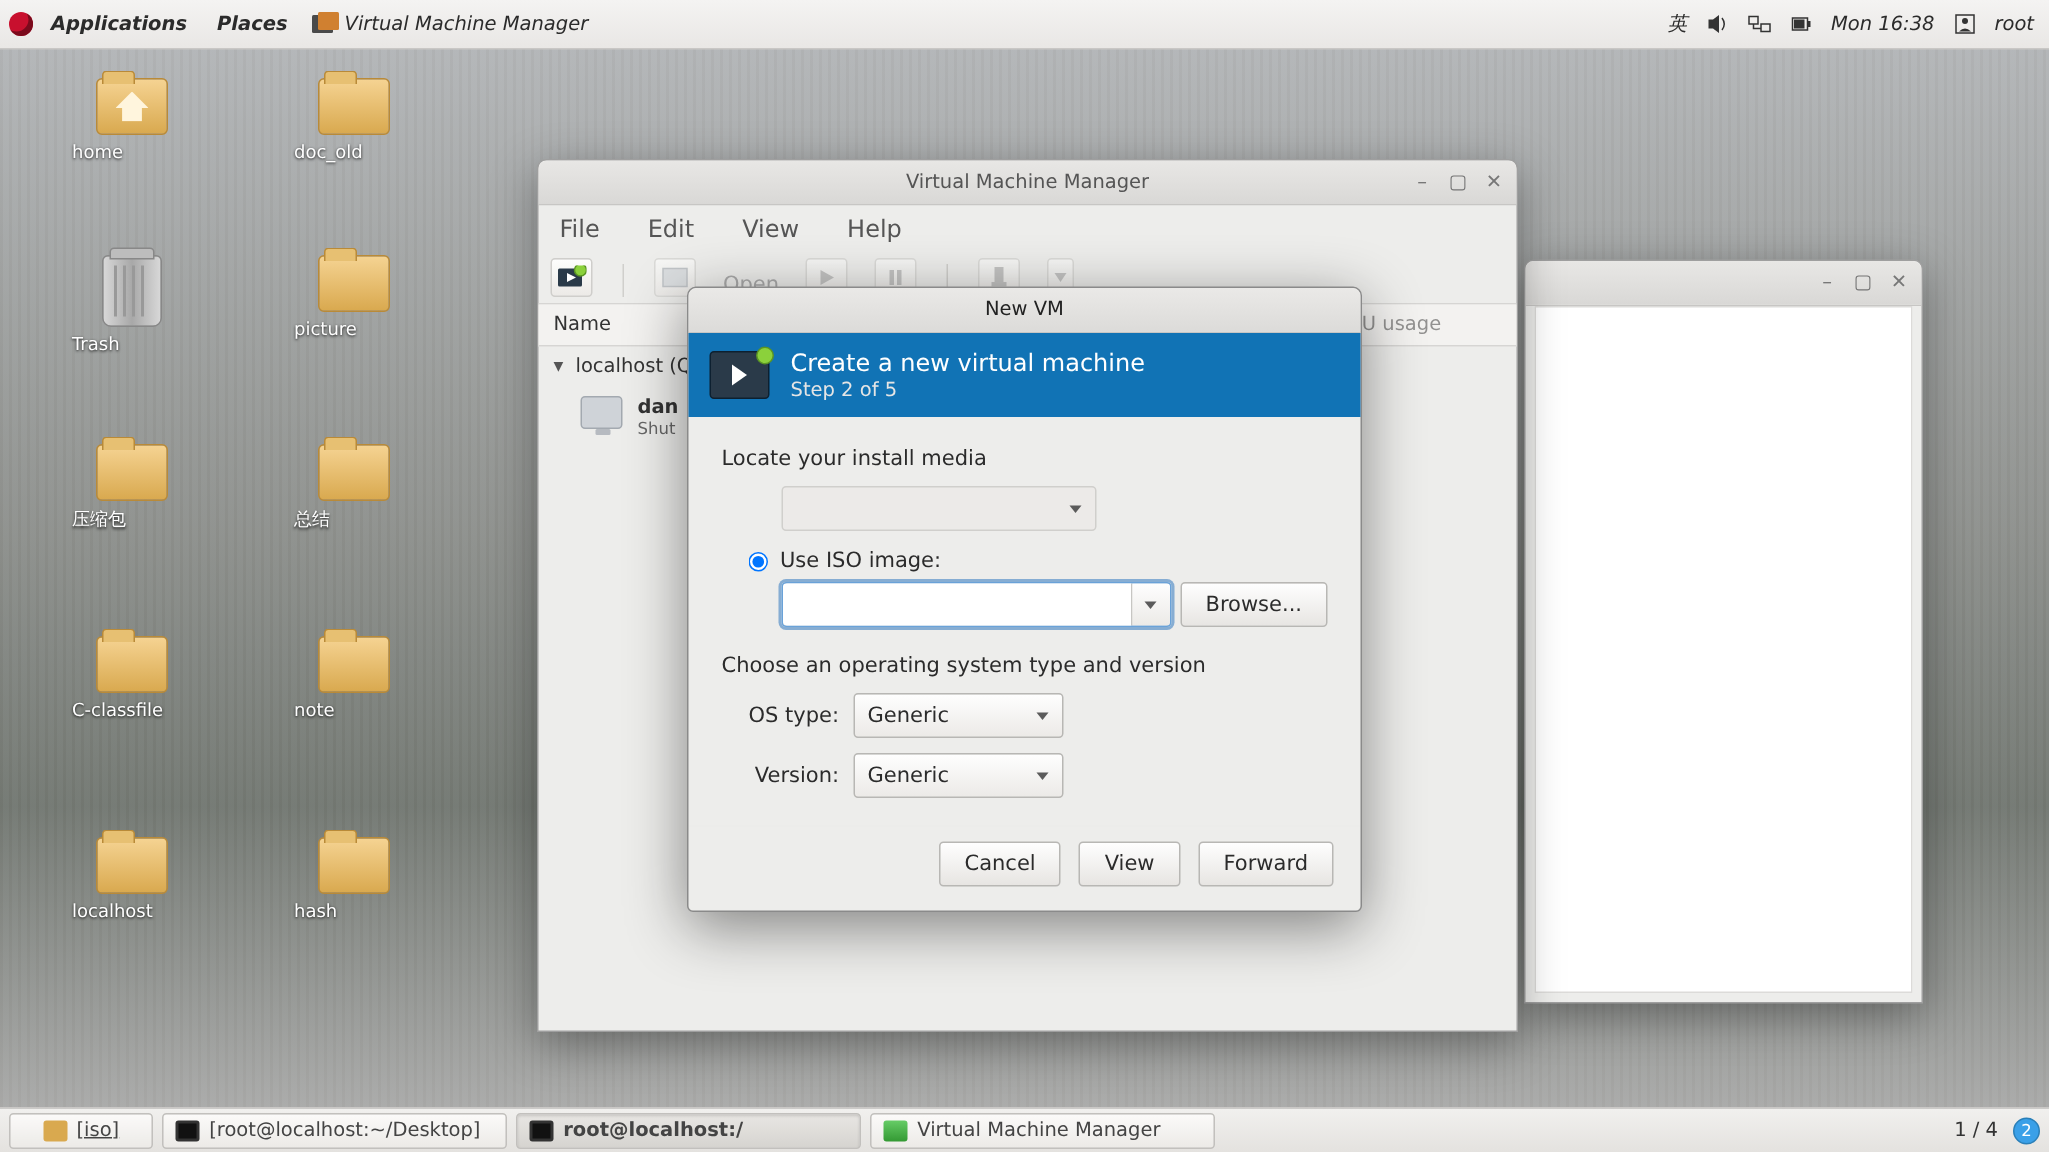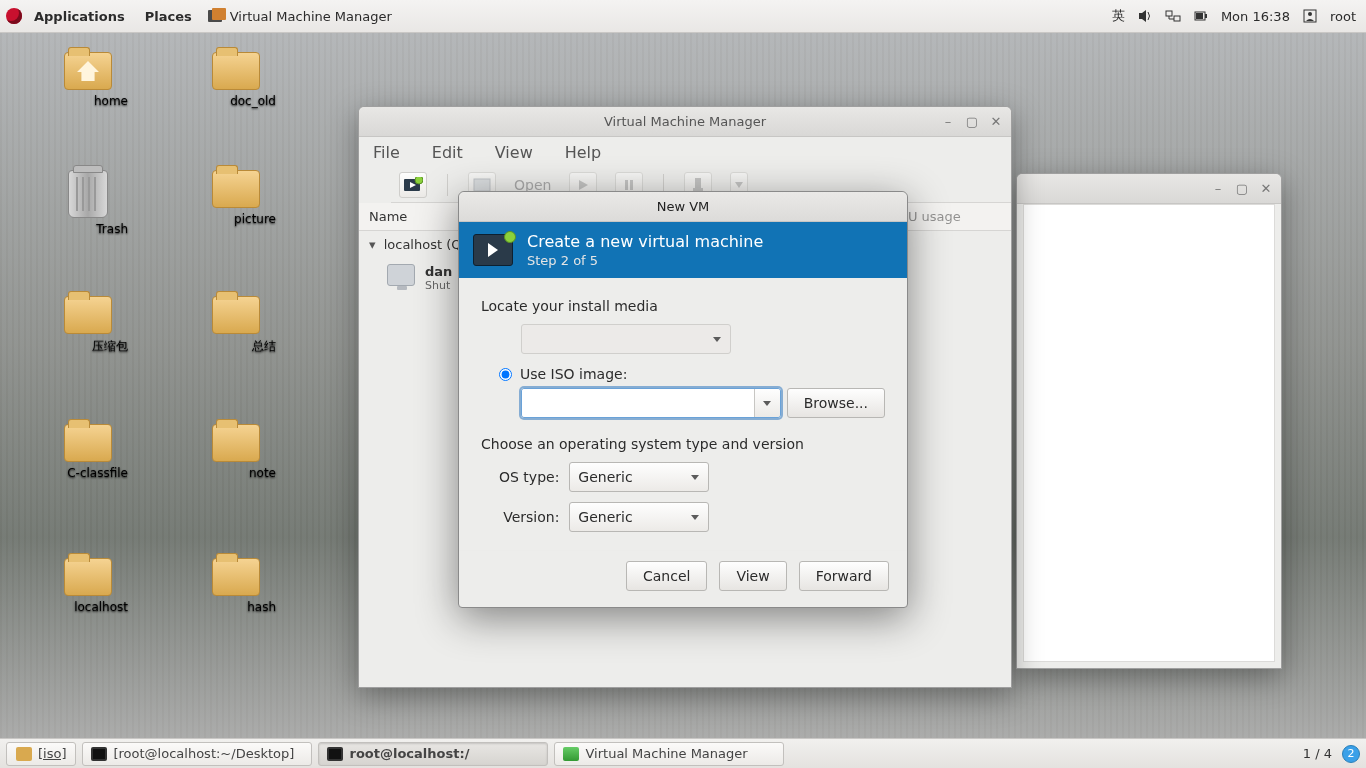--- a/index.html
+++ b/index.html
@@ -13,31 +13,31 @@
       linear-gradient(180deg, rgba(220,225,230,0.55) 0%, rgba(150,155,150,0.55) 45%, rgba(100,110,100,0.55) 70%, rgba(200,200,200,0.65) 100%),
       repeating-linear-gradient(90deg, rgba(120,115,110,0.35) 0 2px, rgba(170,168,165,0.15) 2px 6px);
   }
 
   
   .top-panel {
     position: absolute; top: 0; left: 0; right: 0; height: 26px;
     background: linear-gradient(#f4f3f2, #e9e7e5);
     border-bottom: 1px solid #c9c7c5;
     display: flex; align-items: center; font-size: 13px; color: #2b2b2b;
-    padding: 16px 6px; z-index: 100;
+    padding: 16px 6px; z-index: 100; font-style: italic;
   }
   .top-panel .left { display: flex; align-items: center; gap: 4px; }
   .top-panel .menu-item { padding: 0 8px; font-weight: 600; cursor: pointer; }
   .top-panel .app-ind { display:flex; align-items:center; gap:4px; padding:0 4px; }
   .top-panel .right { margin-left: auto; display: flex; align-items: center; gap: 12px; padding-right: 4px; }
   .top-panel .tray-icon { width: 16px; height: 16px; display:inline-flex; align-items:center; justify-content:center; }
   .hat-icon { width:16px; height:16px; border-radius:50%; background:#c8102e; box-shadow: inset -3px -3px 0 #7a0a1c; }
 
   
-  .di { position: absolute; width: 80px; text-align: right; color:#000000; font-size:12px; text-shadow: 0 1px 2px rgba(0,0,0,0.9); }
+  .di { position: absolute; width: 80px; text-align: left; color:#ffffff; font-size:12px; text-shadow: 0 1px 2px rgba(0,0,0,0.9); }
   .di .folder { width:48px; height:38px; margin:0 auto 4px; background: linear-gradient(#f5d392,#d9a94f); border-radius:4px; position:relative; border:1px solid #b98a38; }
   .di .folder::before { content:""; position:absolute; top:-6px; left:3px; width:20px; height:8px; background:#e7c072; border:1px solid #b98a38; border-bottom:none; border-radius:3px 3px 0 0; }
   .di .home-folder::after { content:""; position:absolute; inset:8px 12px; background: #fff5dd; clip-path: polygon(50% 0,100% 55%,80% 55%,80% 100%,20% 100%,20% 55%,0 55%); }
   .trash-can { width:40px;height:48px;margin:0 auto 4px;background:linear-gradient(90deg,#d8d8d8,#a8a8a8,#d8d8d8);border-radius:4px 4px 6px 6px;border:1px solid #888;position:relative; }
   .trash-can::before{content:"";position:absolute;top:-6px;left:4px;right:4px;height:6px;background:#bdbdbd;border:1px solid #888;border-radius:3px 3px 0 0;}
   .trash-can::after{content:"";position:absolute;top:6px;bottom:6px;left:7px;right:7px;background:repeating-linear-gradient(90deg,#999 0 2px,transparent 2px 6px);}
 
   
   .window {
     position: absolute; background:#ededeb; border:1px solid #9f9f9f;
@@ -46,21 +46,21 @@
   .titlebar {
     height: 30px; background: linear-gradient(#e8e7e5,#d9d8d6);
     border-bottom:1px solid #c7c6c4; border-radius:6px 6px 0 0;
     display:flex; align-items:center; justify-content:center;
     font-size:13px; color:#555; position:relative;
   }
   .titlebar .win-ctrls { position:absolute; right:6px; top:5px; display:flex; gap:6px; }
   .win-ctrl { width:18px; height:18px; display:flex; align-items:center; justify-content:center; color:#777; font-size:13px; cursor:pointer; }
   .menubar { display:flex; gap:16px; padding:4px 6px; font-size:16px; color:#555; }
   .menubar span { padding:2px 8px; cursor:pointer; }
-  .toolbar { display:flex; align-items:center; gap:18px; padding:4px 8px; border-bottom:1px solid #d6d5d3;margin-left:32px; }
+  .toolbar { display:flex; align-items:flex-end; gap:18px; padding:4px 8px; border-bottom:1px solid #d6d5d3; }
   .tb-btn { width:28px; height:26px; border:1px solid #cfcecb; background:linear-gradient(#fdfdfc,#eceae7); border-radius:3px; display:flex; align-items:center; justify-content:center; }
   .tb-btn.disabled { opacity:0.6; }
   .tb-sep { width:1px; height:22px; background:#d0cfcc; margin:0 2px; }
 
   
   .vmm-head { display:flex; padding:6px 10px; font-size:13px; color:#333; border-bottom:1px solid #d6d5d3; background:#f3f2f0; }
   .vmm-head .col1 { flex:1; }
   .vmm-body { font-size:13px; color:#333; }
   .vmm-row-group { padding:6px 10px; }
   .vmm-row-group .tri { display:inline-block; transform: rotate(0deg); margin-right:4px; color:#555; }
@@ -113,21 +113,21 @@
   .field-grid label { justify-self:end; }
   .field-grid .combo { width:140px; }
 
   
   .taskbar {
     position:absolute; left:0; right:0; bottom:0; height:30px;
     background:linear-gradient(#f1f0ee,#e4e2df); border-top:1px solid #c9c7c5;
     display:flex; align-items:center; padding:0 6px; font-size:13px; color:#333; z-index:100;
   }
   .task { display:flex; align-items:center; gap:6px; height:24px; padding:0 14px 0 8px; border:1px solid #c2c0bd; border-radius:3px; background:linear-gradient(#fbfaf9,#eceae7); margin-right:6px; min-width:230px; cursor:pointer; color:#444; }
-  .task.small { min-width:auto; padding:0 9px;text-decoration:underline; }
+  .task.small { min-width:auto; padding:0 22px;text-decoration:underline; }
   .task.active { background:linear-gradient(#e8e6e3,#d6d4d0); box-shadow: inset 0 1px 2px rgba(0,0,0,0.15); }
   .task .ico { width:16px; height:14px; background:#333; border-radius:2px; position:relative; }
   .task .ico.term::after{content:"";position:absolute;inset:2px;background:#111;}
   .task .ico.vmm { background:linear-gradient(#6c6,#393); }
   .ws-ind { margin-left:auto; display:flex; align-items:center; gap:10px; }
   .ws-badge { width:18px;height:18px;border-radius:50%;background:#3aa0e8;color:#fff;display:flex;align-items:center;justify-content:center;font-size:11px;border:1px solid #2a7fb8;}
 </style>
 </head>
 <body>
 

